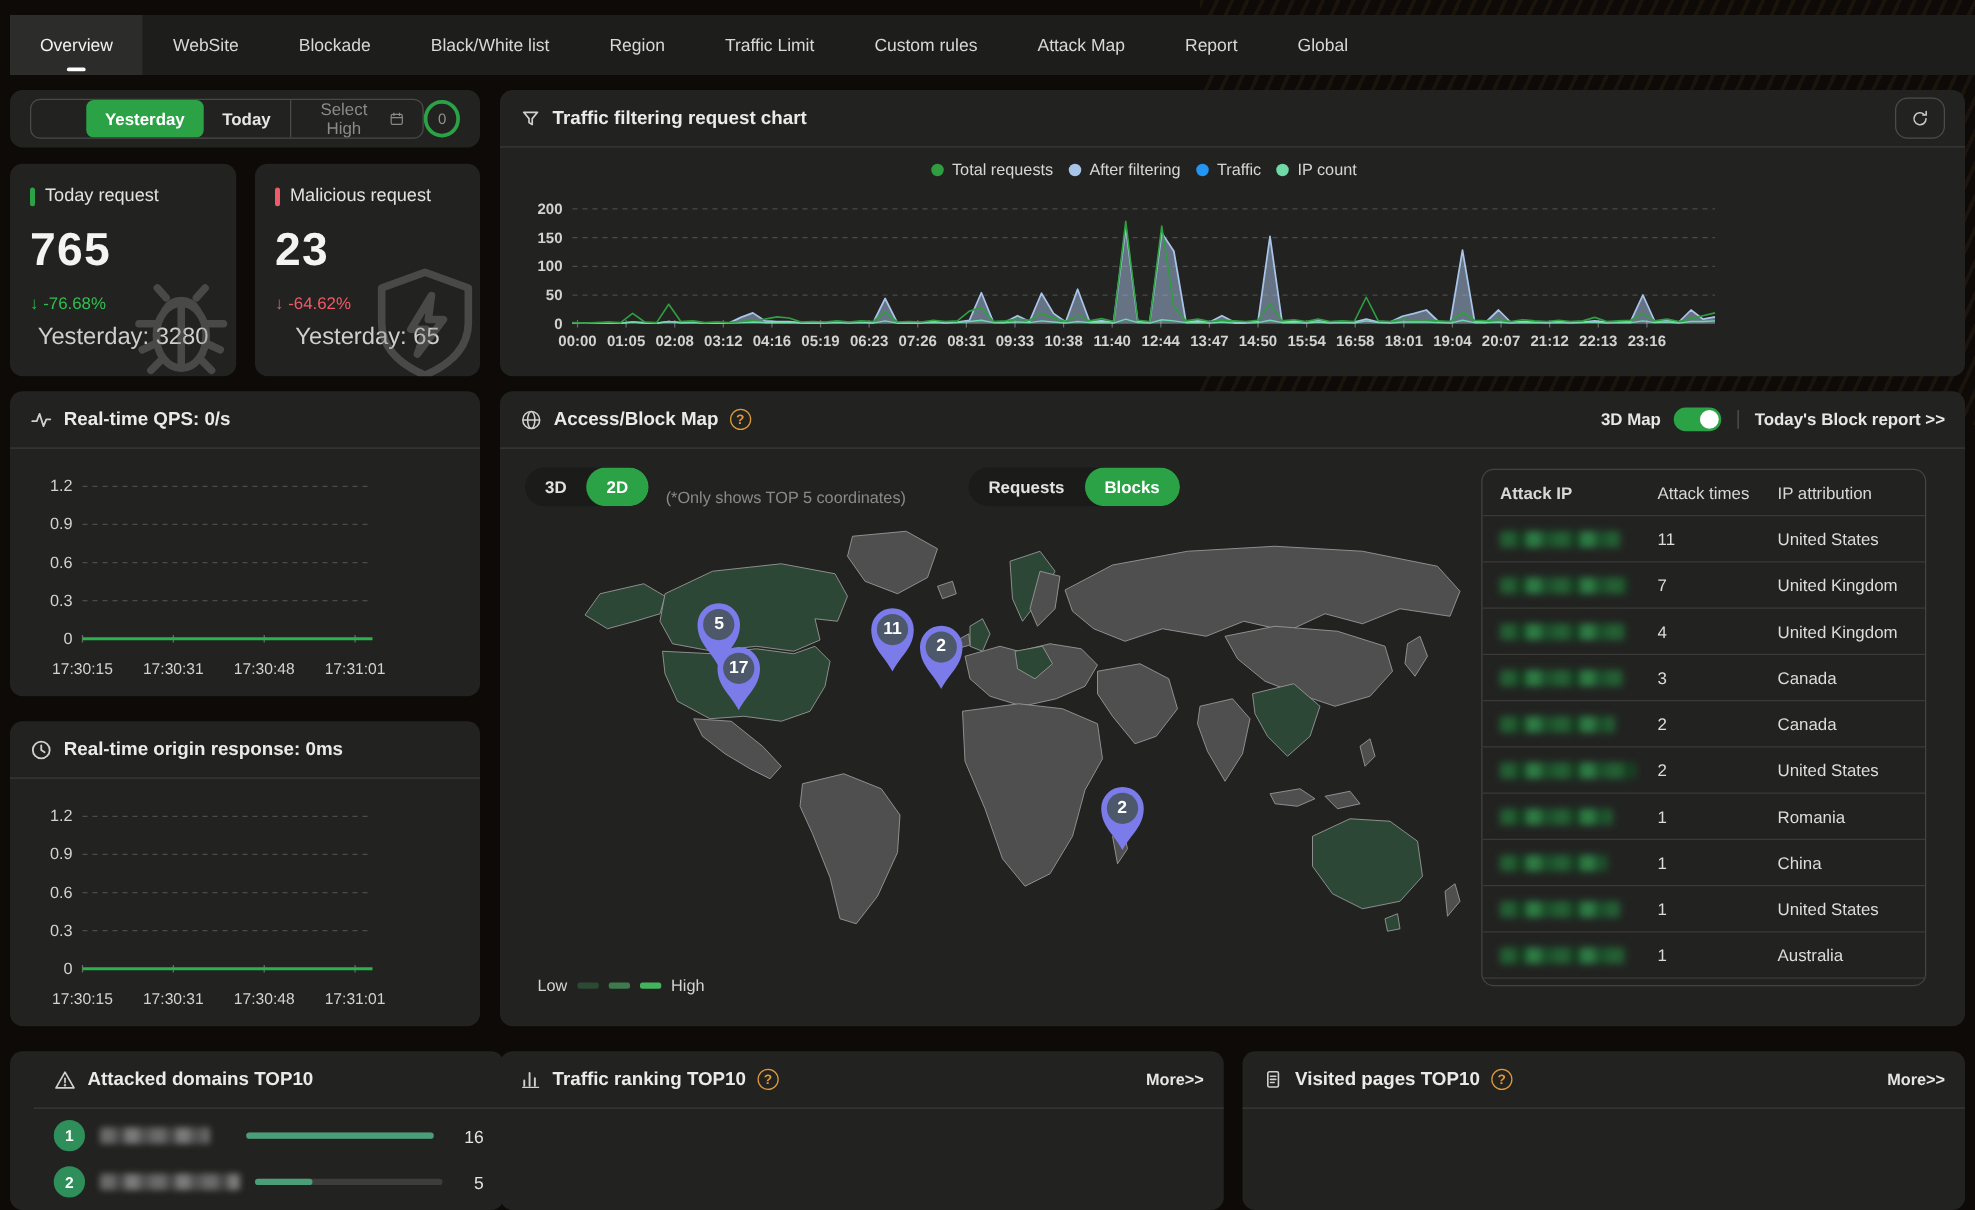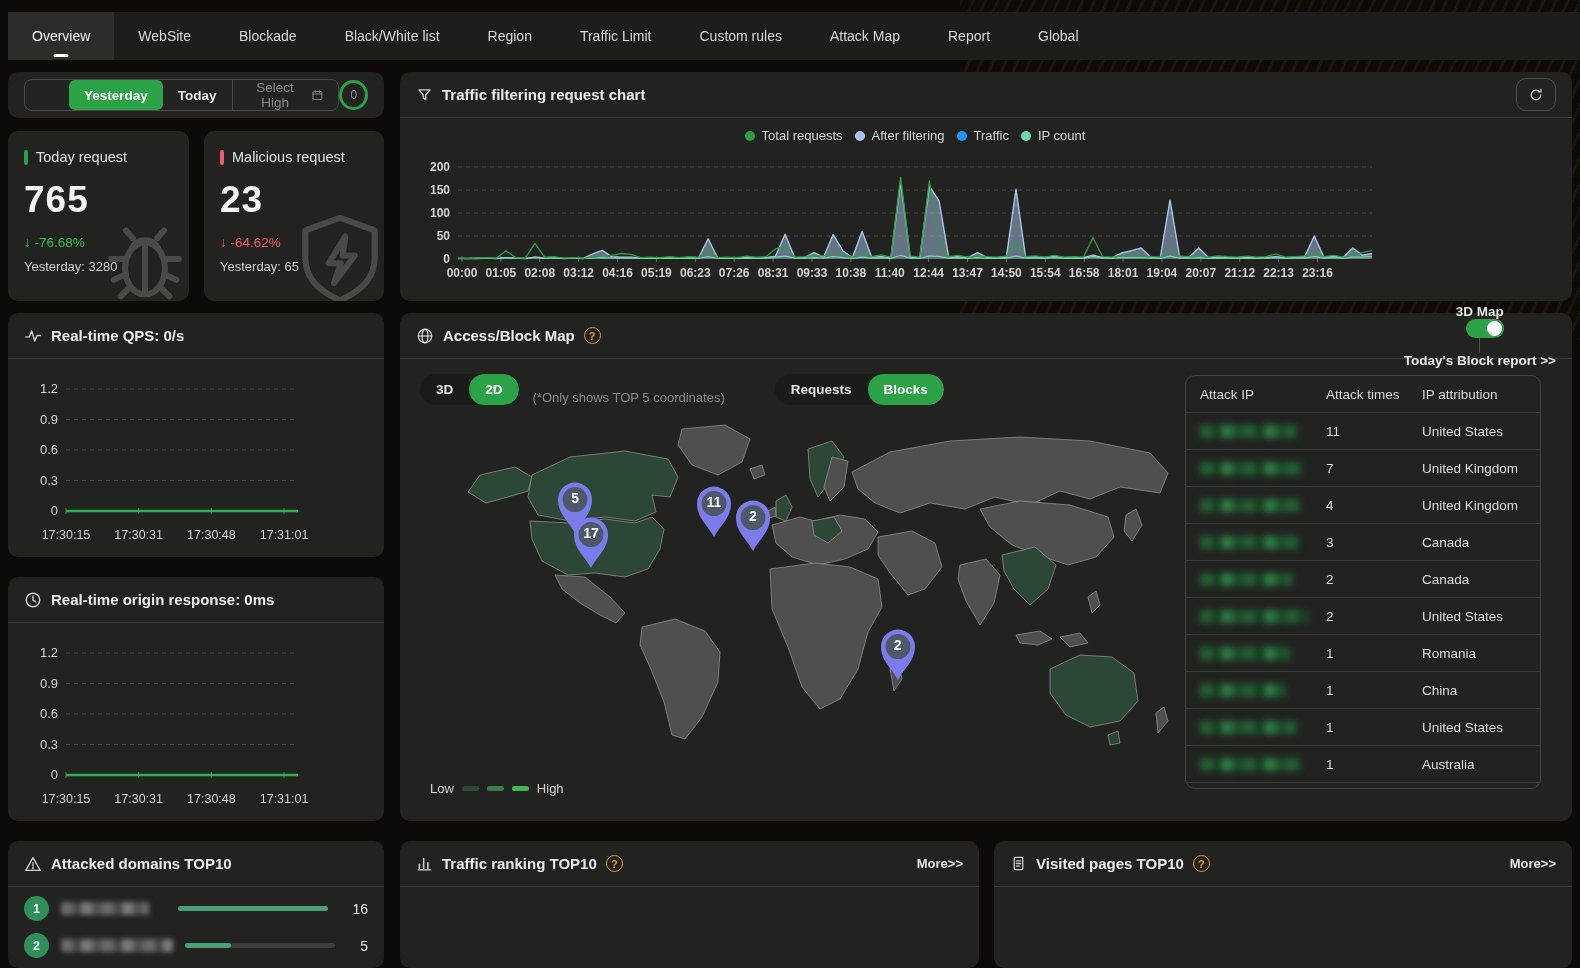--- a/index.html
+++ b/index.html
@@ -31,65 +31,65 @@
   #today-card{left:8px;top:131px;}
   #malicious-card{left:204px;top:131px;width:180px;}
   .stat-title{display:flex;align-items:center;gap:8px;font-size:14.5px;color:#e2e2e0;}
   .tickbar{width:4px;height:15px;border-radius:2px;}
   .tb-green{background:#2ba245;}
   .tb-red{background:#ee5b6a;}
   .stat-value{font-size:37px;font-weight:bold;color:#f4f4f2;margin-top:14px;letter-spacing:1px;}
   .stat-delta{margin-top:14px;font-size:13.5px;}
   .delta-green{color:#2fbf4f;}
   .delta-red{color:#f05a66;}
-  .stat-prev{margin-top:9px;font-size:13px;color:#cfcfcd;}
+  .stat-prev{margin-top:9px;font-size:19px;color:#cfcfcd;text-align:center;}
   .watermark{position:absolute;right:-8px;bottom:-10px;opacity:.38;color:#8a8a8a;}
   
   #traffic-card{left:400px;top:72px;width:1172px;height:229px;}
   #traffic-card .card-header{justify-content:flex-start;}
   .refresh-btn{margin-left:auto;width:40px;height:33px;border:1px solid #4c4c4a;border-radius:10px;background:transparent;
     display:grid;place-items:center;color:#c6c6c4;cursor:pointer;}
   #traffic-legend{margin:10px 0 0 58px;width:914px;display:flex;justify-content:center;gap:12px;font-size:13px;color:#d6d6d4;}
   .lg-item{display:flex;align-items:center;gap:7px;}
   .lg-dot{width:10px;height:10px;border-radius:50%;}
   #traffic-svg{display:block;margin:4px 0 0 20px;}
   
   #qps-card{left:8px;top:313px;width:376px;height:244px;}
   #resp-card{left:8px;top:577px;width:376px;height:244px;}
   .flat-svg{display:block;margin:8px 0 0 20px;}
   
   #map-card{left:400px;top:313px;width:1172px;height:508px;}
-  .hdr-right{margin-left:auto;display:flex;align-items:center;font-size:13.5px;font-weight:bold;color:#e6e6e4;flex-direction:column;}
+  .hdr-right{margin-left:auto;display:flex;align-items:center;font-size:13.5px;font-weight:bold;color:#e6e6e4;}
   .switch{width:38px;height:19px;border-radius:10px;background:#2ba245;position:relative;margin-left:10px;cursor:pointer;}
   .switch i{position:absolute;top:2px;right:2px;width:15px;height:15px;border-radius:50%;background:#fff;}
   .vdiv{width:1px;height:15px;background:#555;margin:0 13px;}
   .map-toggles{position:absolute;left:20px;top:61px;display:flex;align-items:flex-end;gap:14px;}
   .pill-group{display:inline-flex;background:#1b1c1a;border-radius:16px;overflow:hidden;height:31px;align-items:stretch;}
   .pill{border:none;background:transparent;color:#e2e2e0;font-size:13.5px;font-weight:bold;padding:0 16px;cursor:pointer;font-family:inherit;}
   .pill-active{background:#2ba245;color:#fff;border-radius:16px;}
   .map-note{font-size:13px;color:#8a8a88;}
   #map-box{position:absolute;left:20px;top:104px;width:750px;height:346px;}
   .land{fill:#4e4f4e;stroke:#9a9a9a;stroke-width:0.7;}
   .land-hl{fill:#2d4736;stroke:#9a9a9a;stroke-width:0.7;}
   .pin{position:absolute;width:42px;height:54px;transform:translate(-50%,-35%);}
   .pin-num{position:absolute;top:9px;left:0;width:100%;text-align:center;color:#fff;font-weight:bold;font-size:14px;}
   #map-legend{position:absolute;left:30px;top:468px;display:flex;align-items:center;gap:8px;font-size:13px;color:#d4d4d2;}
   .lg-dash{width:17px;height:5px;border-radius:2px;}
   
   #attack-table{position:absolute;left:785px;top:62px;width:356px;height:414px;border:1px solid #434342;
     border-radius:10px;overflow:hidden;font-size:13.5px;box-sizing:border-box;}
   .t-head{display:flex;height:36px;align-items:center;color:#d8d8d6;}
   .t-row{display:flex;height:36px;align-items:center;border-top:1px solid #3a3a38;color:#dcdcda;}
-  .tc1{width:140px;padding-left:14px;box-sizing:border-box;display:flex;align-items:center;}
+  .tc1{width:140px;padding-left:14px;box-sizing:border-box;display:flex;align-items:center;font-weight:bold;}
   .tc2{width:96px;}
   .tc3{flex:1;}
   .ipblur{height:13px;border-radius:2px;filter:blur(3px);
     background:repeating-linear-gradient(90deg,#245f33 0 13px,#153c20 13px 21px,#2e7a44 21px 33px,#1c4f2b 33px 43px);}
   
-  #domains-card{left:8px;top:841px;width:376px;height:127px;overflow:hidden;}
+  #domains-card{left:8px;top:841px;width:376px;height:127px;overflow:hidden;padding-left:19px;}
   .dom-row{display:flex;align-items:center;height:31px;margin:6px 16px 0;gap:12px;}
   .rank{width:25px;height:25px;border-radius:50%;background:#2e8f5b;color:#fff;display:grid;place-items:center;
     font-size:12.5px;font-weight:bold;flex:0 0 auto;}
   .domblur{height:13px;border-radius:2px;filter:blur(2.5px);
     background:repeating-linear-gradient(90deg,#6a6a6a 0 12px,#474747 12px 20px,#7a7a7a 20px 31px,#535353 31px 41px);}
   .dombar{width:150px;height:5px;border-radius:3px;background:#3d3e3c;margin-left:auto;position:relative;flex:0 0 auto;}
   .dombar i{position:absolute;left:0;top:0;height:100%;border-radius:3px;background:#4a9e78;}
   .domval{width:28px;text-align:right;font-size:14px;color:#ecece a;}
   
   #rank-card{left:400px;top:841px;width:579px;height:127px;}

